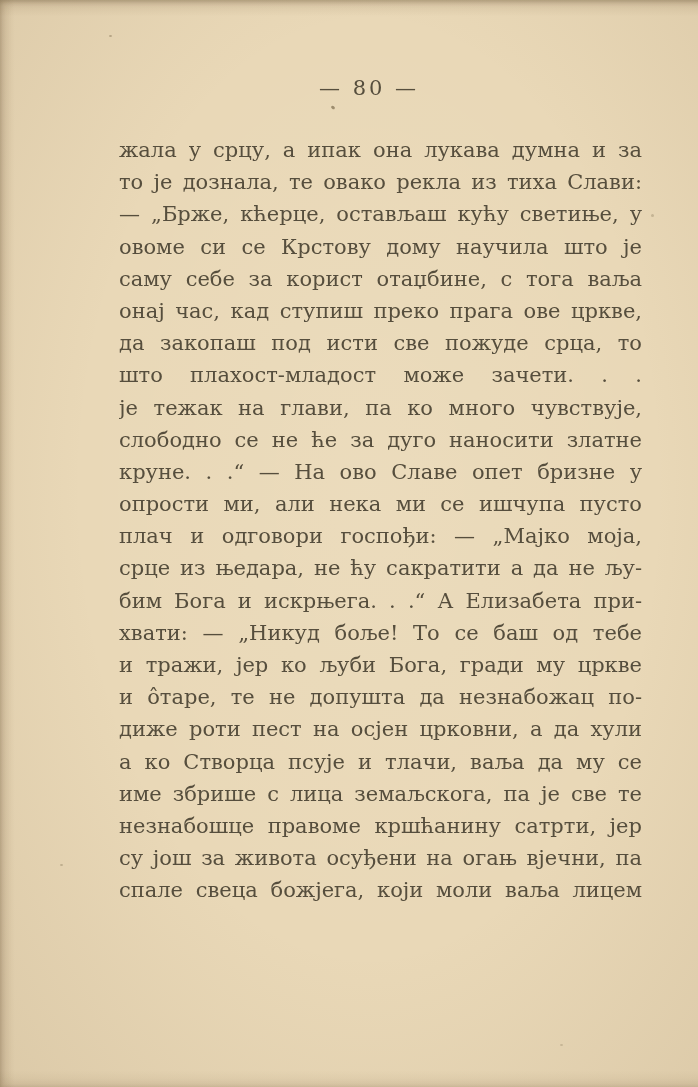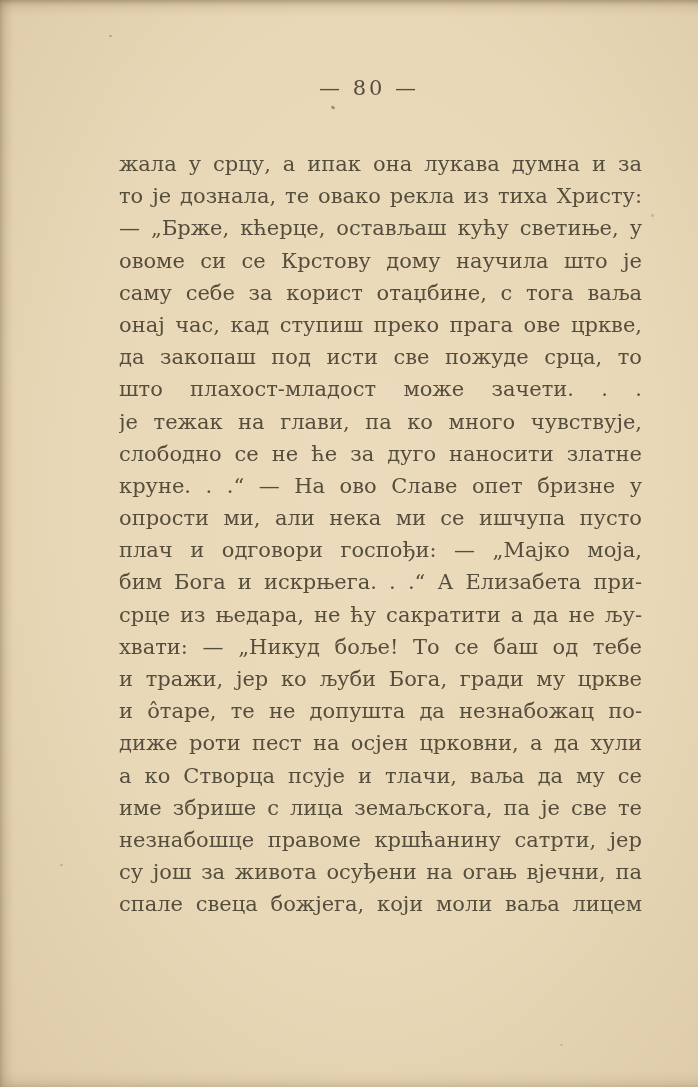--- a/index.html
+++ b/index.html
@@ -30,21 +30,21 @@
     top: 76px;
     left: 0;
     width: 100%;
     text-align: center;
     font-size: 21px;
     letter-spacing: 3px;
     color: var(--ink, #564e3d);
   }
   .text-block {
     position: absolute;
-    top: 148px;
+    top: 134px;
     left: 119px;
     width: 523px;
   }
   .text-line {
     height: 32.2px;
     line-height: 32.2px;
     overflow: hidden;
     text-align: justify;
     font-size: 21px;
     word-spacing: 2px;
@@ -71,34 +71,34 @@
   .speck-5 { left: 560px; top: 1044px;width: 3px; height: 2px; background: rgba(95,78,50,0.22); }
 </style>
 </head>
 <body>
 
 <div class="scan-page">
   <div class="page-number">— 80 —</div>
 
   <div class="text-block">
       <div class="text-line">жала у срцу, а ипак она лукава думна и за</div>
-      <div class="text-line">то је дознала, те овако рекла из тиха Христу:</div>
+      <div class="text-line">то је дознала, те овако рекла из тиха Слави:</div>
       <div class="text-line">— „Брже, кћерце, остављаш кућу светиње, у</div>
       <div class="text-line">овоме си се Крстову дому научила што је</div>
       <div class="text-line">саму себе за корист отаџбине, с тога ваља</div>
       <div class="text-line">онај час, кад ступиш преко прага ове цркве,</div>
       <div class="text-line">да закопаш под исти све пожуде срца, то</div>
       <div class="text-line">што плахост-младост може зачети. . . Вијенац</div>
       <div class="text-line">је тежак на глави, па ко много чувствује,</div>
       <div class="text-line">слободно се не ће за дуго наносити златне</div>
       <div class="text-line">круне. . .“ — На ово Славе опет бризне у</div>
       <div class="text-line">опрости ми, али нека ми се ишчупа пусто</div>
       <div class="text-line">плач и одговори госпођи: — „Мајко моја,</div>
+      <div class="text-line">срце из њедара, не ћу сакратити а да не љу-</div>
       <div class="text-line">бим Бога и искрњега. . .“ А Елизабета при-</div>
-      <div class="text-line">срце из њедара, не ћу сакратити а да не љу-</div>
       <div class="text-line">хвати: — „Никуд боље! То се баш од тебе</div>
       <div class="text-line">и тражи, јер ко љуби Бога, гради му цркве</div>
       <div class="text-line">и ôтаре, те не допушта да незнабожац по-</div>
       <div class="text-line">диже роти пест на осјен црковни, а да хули</div>
       <div class="text-line">а ко Створца псује и тлачи, ваља да му се</div>
       <div class="text-line">име збрише с лица земаљскога, па је све те</div>
       <div class="text-line">незнабошце правоме кршћанину сатрти, јер</div>
       <div class="text-line">су још за живота осуђени на огањ вјечни, па</div>
       <div class="text-line">спале свеца божјега, који моли ваља лицем</div>
     </div>

